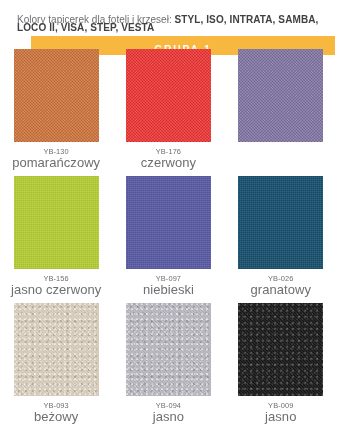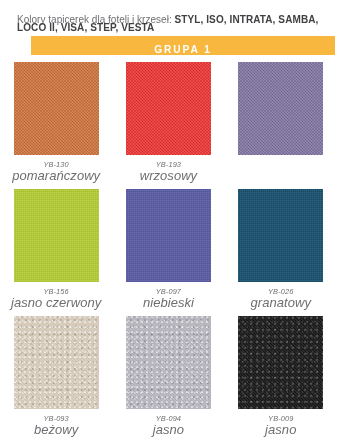--- a/index.html
+++ b/index.html
@@ -57,23 +57,22 @@
     font-weight: bold;
     color: #ffffff;
     letter-spacing: 1.9px;
     line-height: 1;
   }
 
   
   .grid {
     position: absolute;
     left: 0;
-    top: 62px;
+    top: 49px;
     width: 290px;
-    font-style: italic;
   }
   .row {
     display: flex;
     width: 337px;
     height: 127px;
   }
   .cell {
     width: 112.3px;
     display: flex;
     flex-direction: column;
@@ -163,22 +162,22 @@
         <div class="caption">
           <span class="code">YB-130</span>
           <span class="cname">pomarańczowy</span>
         </div>
       </div>
       <div class="cell">
         <div class="swatch">
           <div class="swatch-tex tex-weave" style="background-color: rgb(237, 43, 43);"></div>
         </div>
         <div class="caption">
-          <span class="code">YB-193</span>
-          <span class="cname">wrzosowy</span>
+          <span class="code">YB-176</span>
+          <span class="cname">czerwony</span>
         </div>
       </div>
       <div class="cell">
         <div class="swatch">
           <div class="swatch-tex tex-weave" style="background-color: rgb(122, 110, 158);"></div>
         </div>
       </div>
     </div>
 
     <div class="row">

